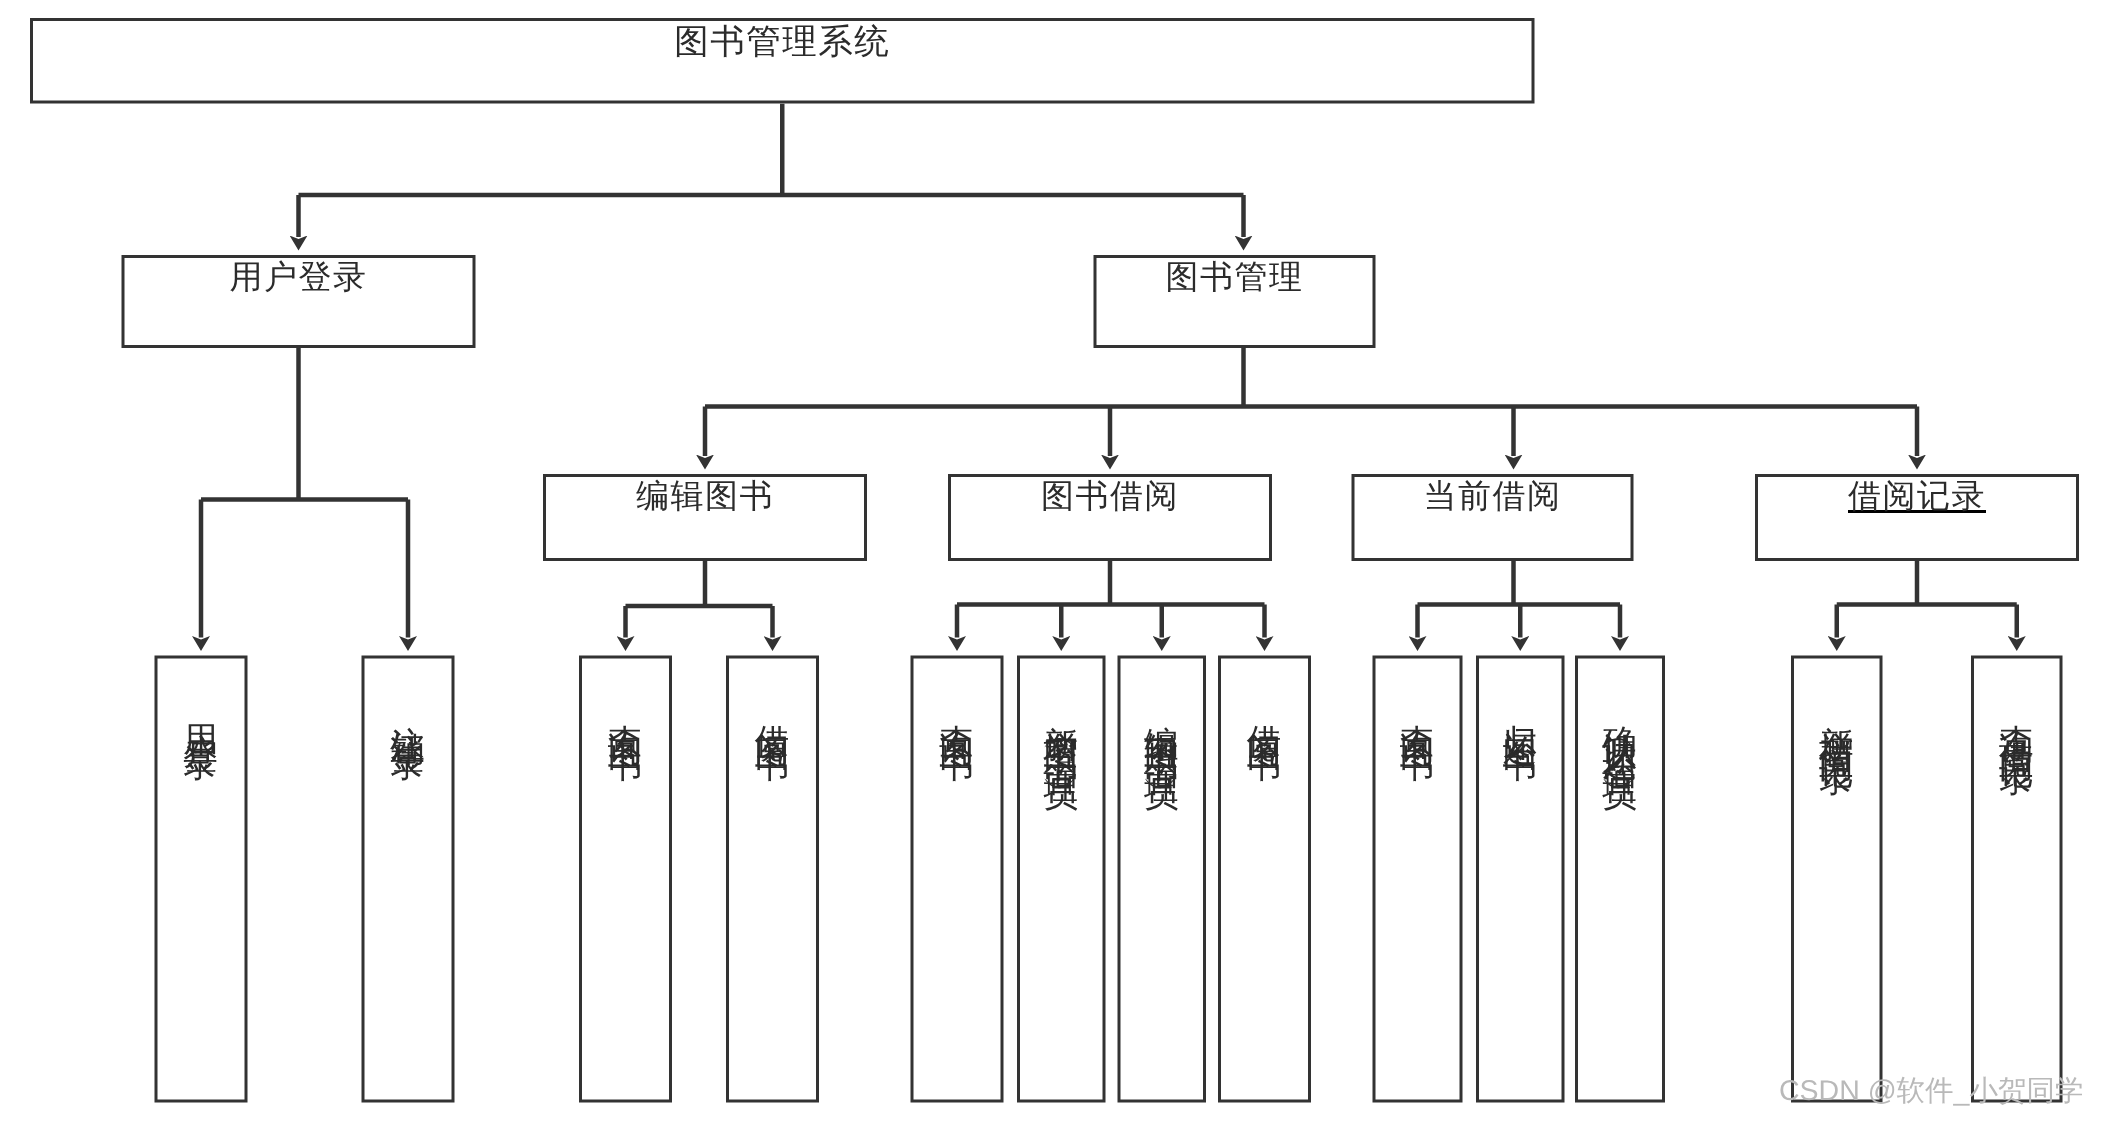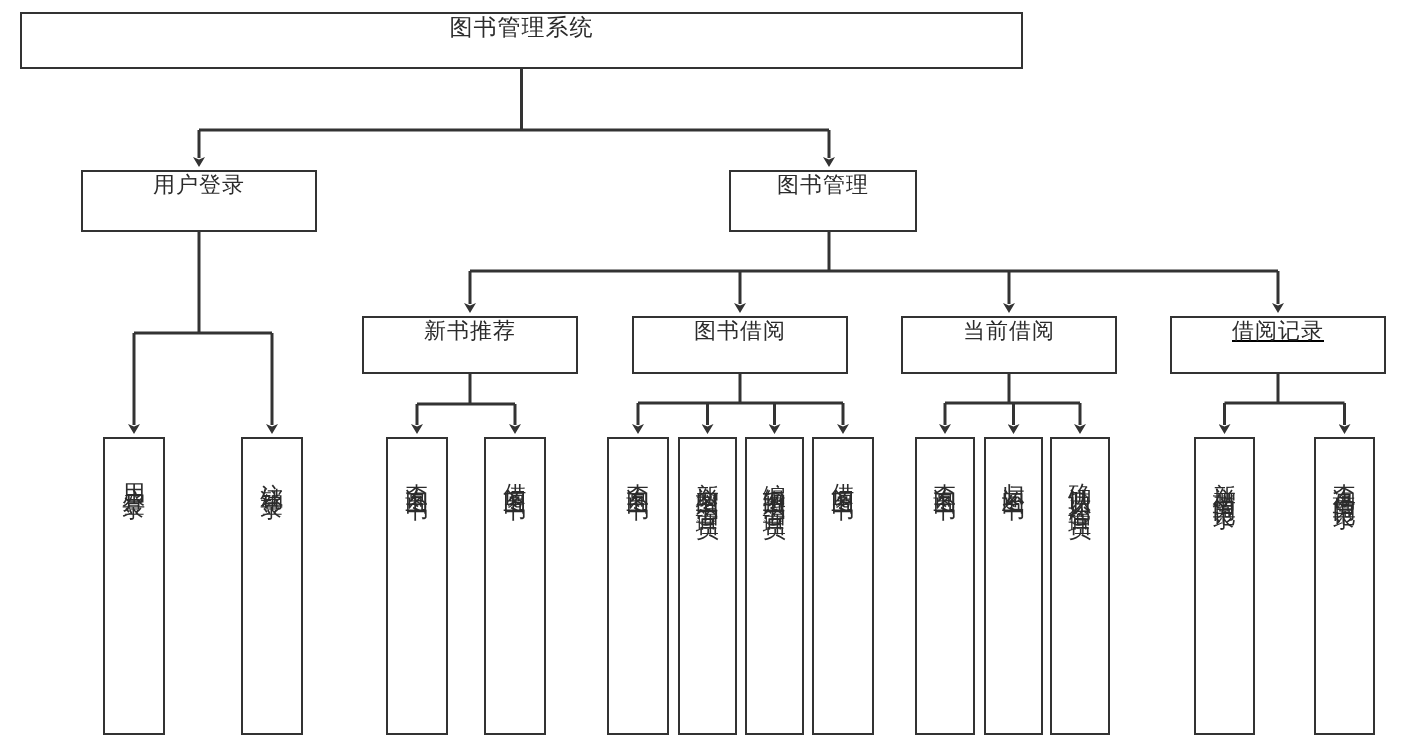--- a/index.html
+++ b/index.html
@@ -120,26 +120,26 @@
       <div class="node horiz root" style="left: 20px; top: 12px; width: 1003px; height: 57px;">
         <span class="label">图书管理系统</span>
       </div>
       <div class="node horiz" style="left: 81px; top: 170px; width: 236px; height: 62px;">
         <span class="label">用户登录</span>
       </div>
       <div class="node horiz" style="left: 729px; top: 170px; width: 188px; height: 62px;">
         <span class="label">图书管理</span>
       </div>
       <div class="node horiz" style="left: 362px; top: 316px; width: 216px; height: 58px;">
-        <span class="label">新书推荐</span>
+        <span class="label">编辑图书</span>
       </div>
       <div class="node horiz" style="left: 632px; top: 316px; width: 216px; height: 58px;">
         <span class="label">图书借阅</span>
       </div>
-      <div class="node horiz" style="left: 901px; top: 316px; width: 216px; height: 58px;">
+      <div class="node horiz" style="left: 901px; top: 316px; width: 188px; height: 58px;">
         <span class="label">当前借阅</span>
       </div>
       <div class="node horiz" style="left: 1170px; top: 316px; width: 216px; height: 58px; text-decoration: underline;">
         <span class="label">借阅记录</span>
       </div>
       <div class="node vert" style="left: 103px; top: 437px; width: 62px; height: 298px;">
         <span class="label">用户登录</span>
       </div>
       <div class="node vert" style="left: 241px; top: 437px; width: 62px; height: 298px;">
         <span class="label">注销登录</span>
@@ -172,13 +172,14 @@
         <span class="label">确认归还（管理员）</span>
       </div>
       <div class="node vert" style="left: 1194px; top: 437px; width: 61px; height: 298px;">
         <span class="label">新增借阅记录</span>
       </div>
       <div class="node vert" style="left: 1314px; top: 437px; width: 61px; height: 298px;">
         <span class="label">查询借阅记录</span>
       </div>
     </div>
 
+  <div id="watermark">CSDN @软件_小贺同学</div>
 </div>
 
 </body></html>

